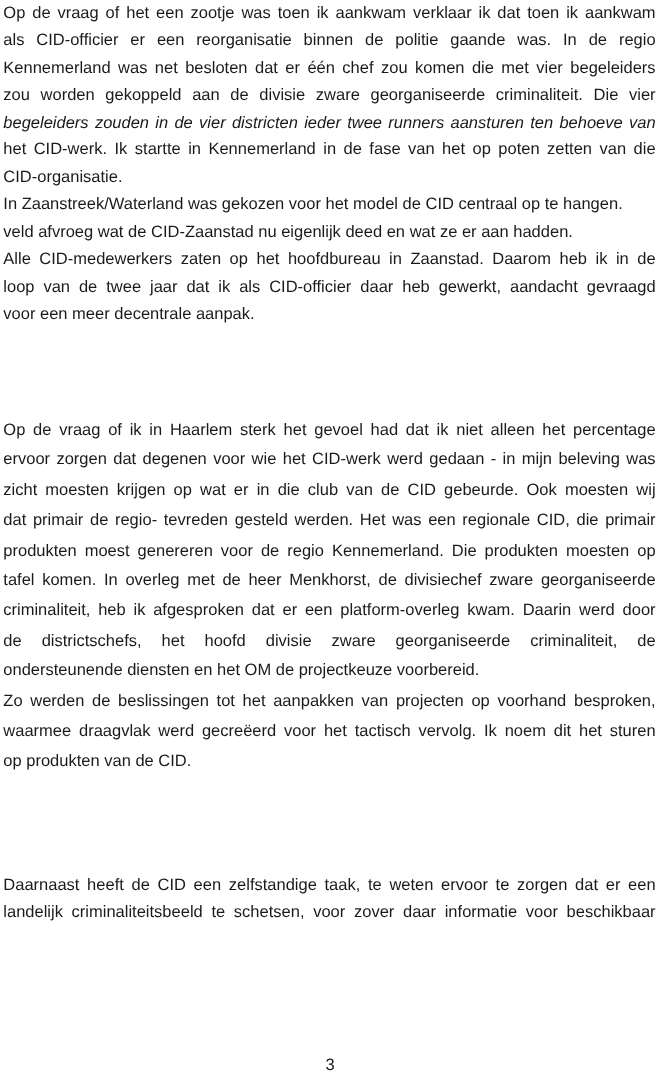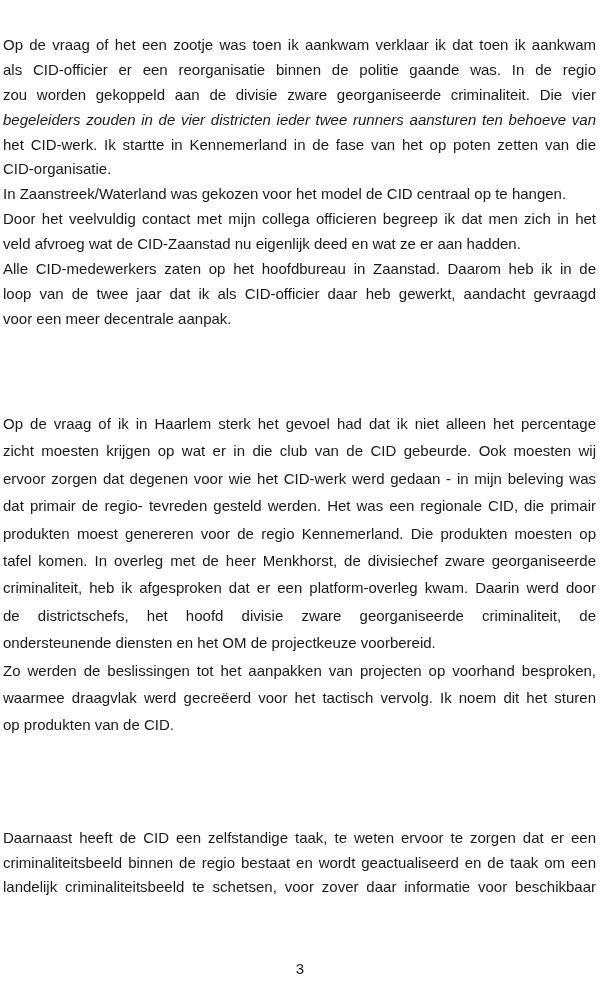--- a/index.html
+++ b/index.html
@@ -19,21 +19,20 @@
     position: absolute;
     left: 0; top: 0;
     width: 600px;
     height: 983px;
     background: #ffffff;
   }
   .para {
     position: absolute;
     left: 3px;
     width: 593px;
-    margin-top: 33px;
   }
   .line {
     display: block;
     font-size: 15px;
     white-space: nowrap;
     text-align: justify;
     text-align-last: justify;
     overflow: visible;
   }
   .line.last {
@@ -56,48 +55,47 @@
   }
 </style>
 </head>
 <body>
 
 <div class="page">
 
   <div class="para" id="para-1">
     <span class="line" style="white-space: nowrap; text-align: justify;">Op de vraag of het een zootje was toen ik aankwam verklaar ik dat toen ik aankwam</span>
     <span class="line" style="white-space: nowrap; text-align: justify;">als CID-officier er een reorganisatie binnen de politie gaande was. In de regio</span>
+    <span class="line" style="white-space: nowrap; text-align: justify;">Kennemerland was net besloten dat er één chef zou komen die met vier begeleiders</span>
     <span class="line" style="white-space: nowrap; text-align: justify;">zou worden gekoppeld aan de divisie zware georganiseerde criminaliteit. Die vier</span>
     <span class="line" style="white-space: nowrap; text-align: justify; font-style: italic;">begeleiders zouden in de vier districten ieder twee runners aansturen ten behoeve van</span>
     <span class="line" style="white-space: nowrap; text-align: justify;">het CID-werk. Ik startte in Kennemerland in de fase van het op poten zetten van die</span>
     <span class="line last" style="white-space: nowrap;">CID-organisatie.</span>
     <span class="line last" style="white-space: nowrap;">In Zaanstreek/Waterland was gekozen voor het model de CID centraal op te hangen.</span>
-    <span class="line" style="white-space: nowrap; text-align: justify;">Door het veelvuldig contact met mijn collega officieren begreep ik dat men zich in het</span>
     <span class="line last" style="white-space: nowrap;">veld afvroeg wat de CID-Zaanstad nu eigenlijk deed en wat ze er aan hadden.</span>
     <span class="line" style="white-space: nowrap; text-align: justify;">Alle CID-medewerkers zaten op het hoofdbureau in Zaanstad.  Daarom heb ik in de</span>
     <span class="line" style="white-space: nowrap; text-align: justify;">loop van de twee jaar dat ik als CID-officier daar heb gewerkt, aandacht gevraagd</span>
     <span class="line last" style="white-space: nowrap;">voor een meer decentrale aanpak.</span>
   </div>
 
   <div class="para" id="para-2">
     <span class="line" style="white-space: nowrap; text-align: justify;">Op de vraag of ik in Haarlem sterk het gevoel had dat ik niet alleen het percentage</span>
+    <span class="line" style="white-space: nowrap; text-align: justify;">ervoor zorgen dat degenen voor wie het CID-werk werd gedaan - in mijn beleving was</span>
     <span class="line" style="white-space: nowrap; text-align: justify;">zicht moesten krijgen op wat er in die club van de CID gebeurde. Ook moesten wij</span>
-    <span class="line" style="white-space: nowrap; text-align: justify;">ervoor zorgen dat degenen voor wie het CID-werk werd gedaan - in mijn beleving was</span>
     <span class="line" style="white-space: nowrap; text-align: justify;">dat primair de regio- tevreden gesteld werden. Het was een regionale CID, die primair</span>
     <span class="line" style="white-space: nowrap; text-align: justify;">produkten moest genereren voor de regio Kennemerland. Die produkten moesten op</span>
     <span class="line" style="white-space: nowrap; text-align: justify;">tafel komen. In overleg met de heer Menkhorst, de divisiechef zware georganiseerde</span>
     <span class="line" style="white-space: nowrap; text-align: justify;">criminaliteit, heb ik afgesproken dat er een platform-overleg kwam. Daarin werd door</span>
     <span class="line" style="white-space: nowrap; text-align: justify;">de districtschefs, het hoofd divisie zware georganiseerde criminaliteit, de</span>
     <span class="line last" style="white-space: nowrap;">ondersteunende diensten en het OM de projectkeuze voorbereid.</span>
     <span class="line" style="white-space: nowrap; text-align: justify;">Zo werden de beslissingen tot het aanpakken van projecten op voorhand besproken,</span>
     <span class="line" style="white-space: nowrap; text-align: justify;">waarmee draagvlak werd gecreëerd voor het tactisch vervolg. Ik noem dit het sturen</span>
     <span class="line last" style="white-space: nowrap;">op produkten van de CID.</span>
   </div>
 
   <div class="para" id="para-3">
     <span class="line" style="white-space: nowrap; text-align: justify;">Daarnaast heeft de CID een zelfstandige taak, te weten ervoor te zorgen dat er een</span>
-    <span class="line" style="white-space: nowrap; text-align: justify;">criminaliteitsbeeld binnen de regio bestaat en wordt geactualiseerd en de taak om een</span>
     <span class="line" style="white-space: nowrap; text-align: justify;">landelijk criminaliteitsbeeld te schetsen, voor zover daar informatie voor beschikbaar</span>
   </div>
 
   <div class="page-number">3</div>
 
 </div>
 
 </body></html>

